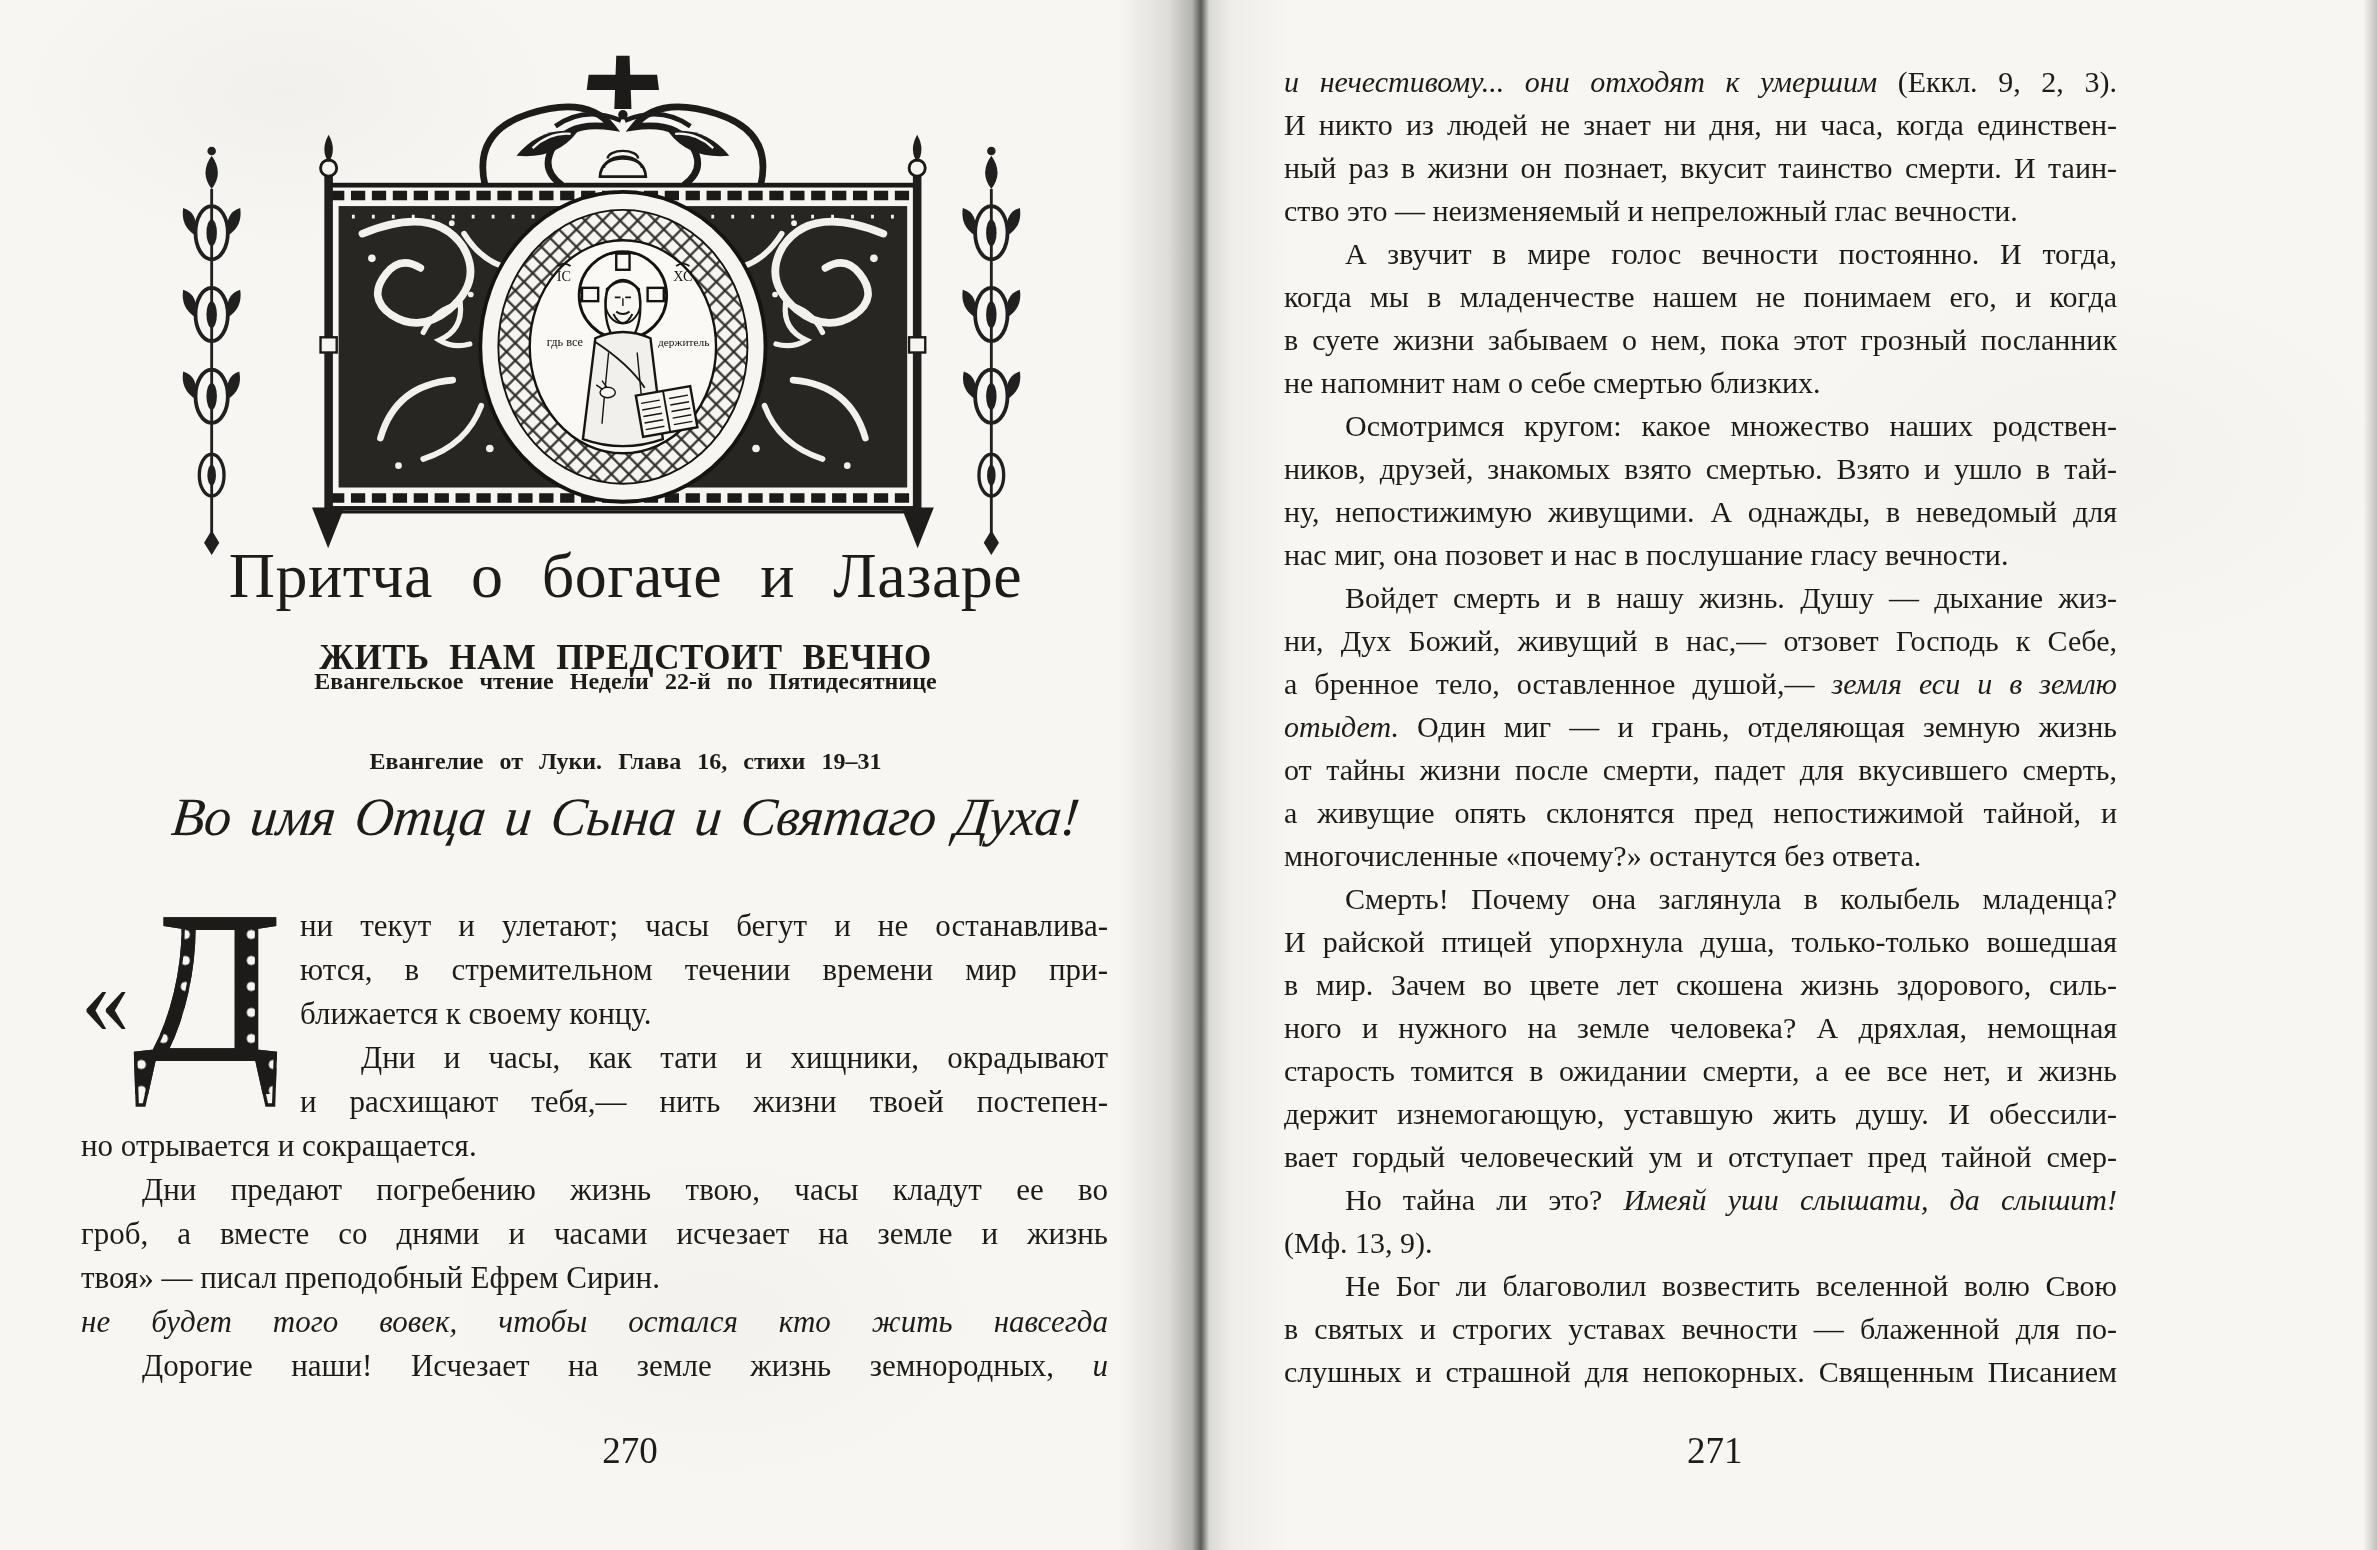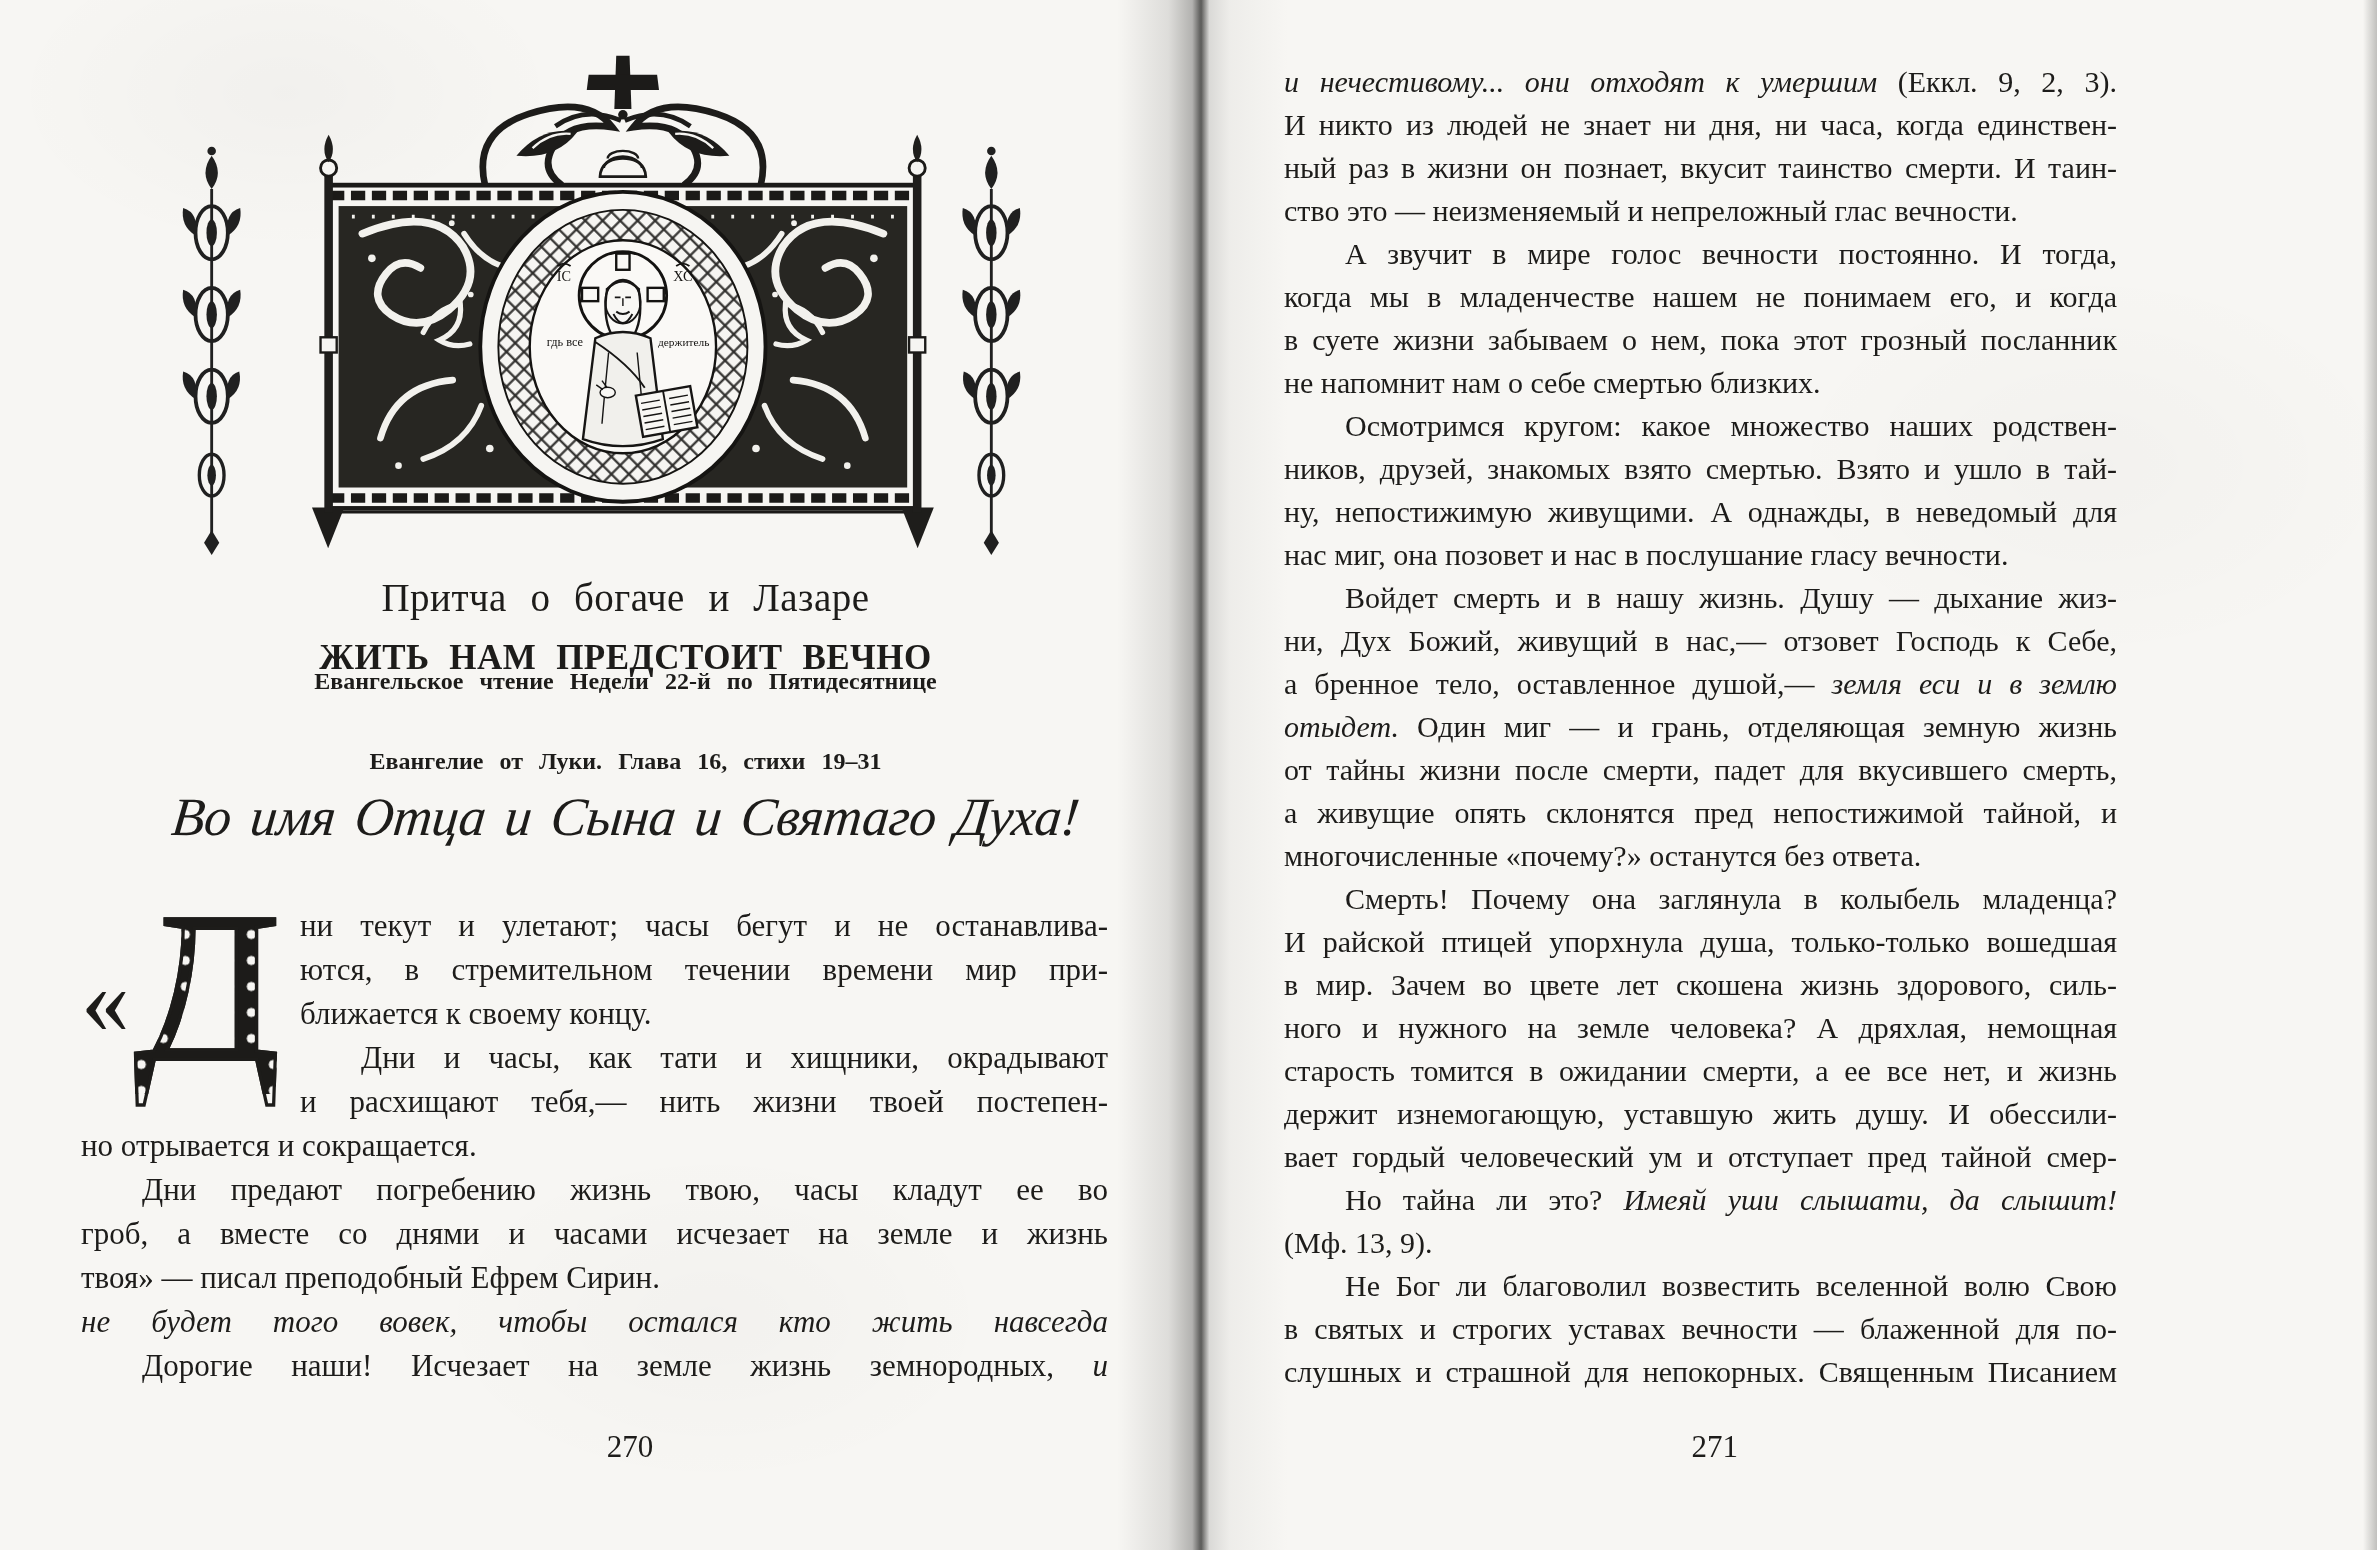--- a/index.html
+++ b/index.html
@@ -26,21 +26,21 @@
       rgba(95,95,93,.45) 44%, rgba(55,55,53,.78) 48.6%,
       rgba(55,55,53,.78) 49.4%, rgba(150,150,148,.30) 54%,
       rgba(170,170,168,.12) 66%, rgba(170,170,168,0) 100%);
   }
   .page-edge-right{
     right:0;top:0;width:14.3px;height:1551px;
     background:linear-gradient(to right, rgba(0,0,0,0), rgba(90,90,88,.35));
   }
   
   .headings{left:81px;width:1027px;box-sizing:border-box;padding-left:62px;text-align:center;}
-  .title{top:575px;font-size:39px;letter-spacing:0.5px;word-spacing:.34em;white-space:nowrap;}
+  .title{top:539px;font-size:64px;letter-spacing:0.5px;word-spacing:.34em;white-space:nowrap;}
   .subtitle{top:638px;font-size:35px;font-weight:700;letter-spacing:0.5px;word-spacing:.30em;white-space:nowrap;}
   .reading{font-size:24px;font-weight:700;word-spacing:.42em;white-space:nowrap;}
   .r1{top:668px;} .r2{top:748px;}
   .invocation{
     top:786px;font-size:54px;font-style:italic;
     transform:skewX(-6deg);letter-spacing:-0.5px;word-spacing:.12em;white-space:nowrap;
   }
   
   .body-left{left:81px;top:904px;width:1027px;font-size:31px;}
   .body-right{left:1284px;top:60px;width:833px;font-size:30px;}
@@ -57,21 +57,21 @@
     position:absolute;left:53px;top:-16px;
     font-size:215px;line-height:215px;font-weight:400;
     color:transparent;
     -webkit-text-stroke:3.3px var(--ink);
     background-color:#1c1b19;
     background-image:radial-gradient(circle, #f7f6f3 0 4.3px, rgba(0,0,0,0) 4.8px);
     background-size:22px 26px;background-position:center;
     -webkit-background-clip:text;background-clip:text;
   }
   
-  .pageno{top:1429px;font-size:31px;text-align:center;}
+  .pageno{top:1429px;font-size:37px;text-align:center;}
   .pn-left{left:81px;width:1027px;box-sizing:border-box;padding-left:71px;}
   .pn-right{left:1284px;width:833px;box-sizing:border-box;padding-left:28.5px;}
   
   .ornament{left:157px;top:27.6px;}
   svg text{font-family:"Liberation Serif","DejaVu Serif",serif;}
 </style>
 </head>
 <body>
 
 <div class="abs gutter"></div>

